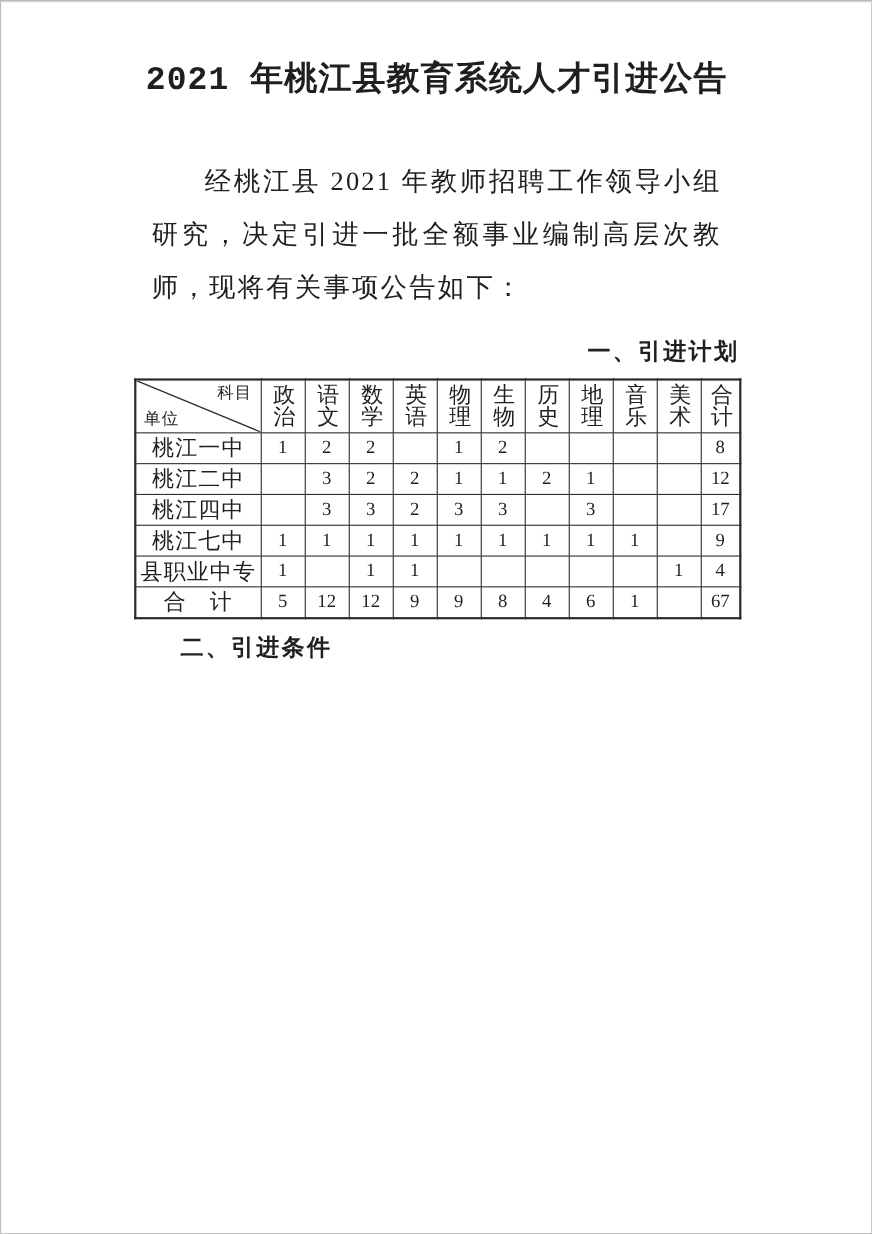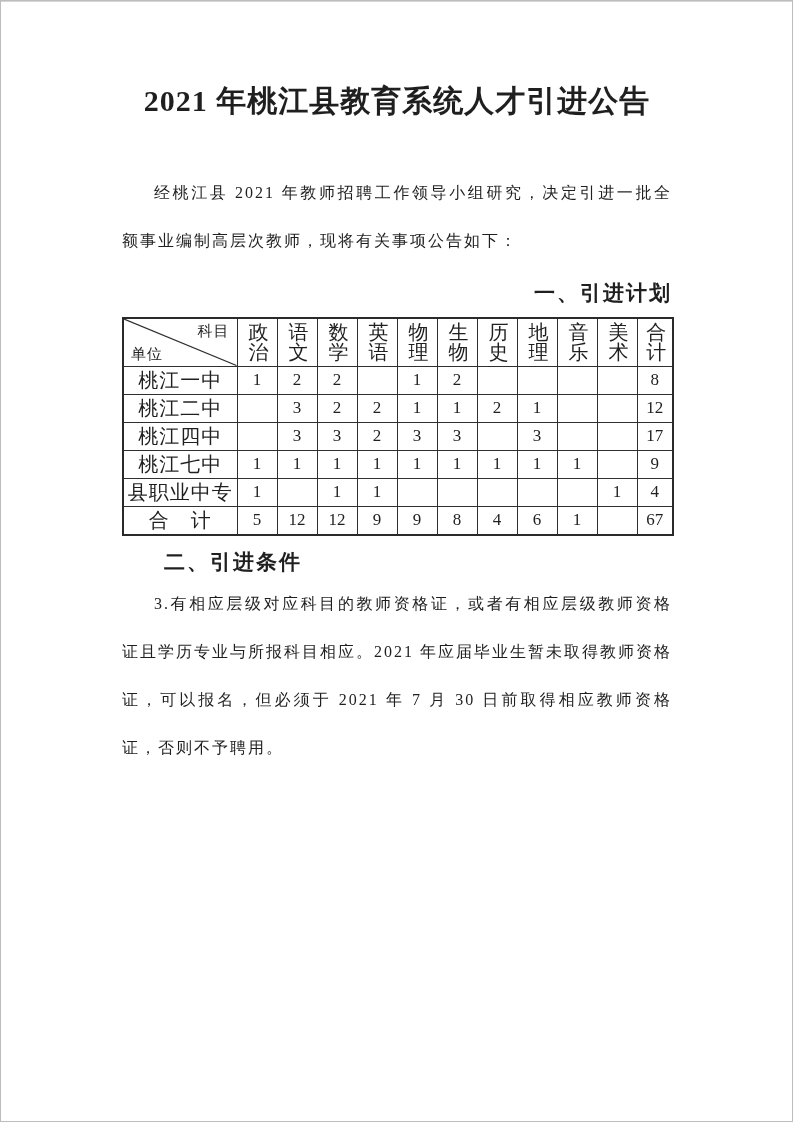--- a/index.html
+++ b/index.html
@@ -13,35 +13,36 @@
     box-shadow: inset 0 1px 0 #d6d6d6;
     overflow: hidden;
     color: #1f1f1f;
     font-family: "Liberation Serif", "DejaVu Serif", serif;
   }
   .content {
     width: 550px;
     margin: 0 auto 0 121px;
   }
   .doc-title {
-    padding-top: 76px;
+    padding-top: 49px;
     line-height: 48px;
     font-size: 30px;
     font-weight: 700;
     text-align: center;
     letter-spacing: 1px;
     white-space: nowrap;
+    font-family: Liberation Mono, monospace;
   }
   .para {
-    font-size: 16px;
+    font-size: 24px;
     line-height: 48px;
     letter-spacing: 2px;
     text-align: justify;
     text-indent: 2em;
-    margin: 0;
+    margin: 16px;
   }
   .intro { margin-top: 44px; }
   .sec-heading {
     font-family: "Liberation Sans", "DejaVu Sans", sans-serif;
     font-weight: 700;
     font-size: 21px;
     line-height: 36px;
     letter-spacing: 2px;
     text-indent: 2em;
     margin: 0;
@@ -244,16 +245,15 @@
             <td class="num-cell">6</td>
             <td class="num-cell">1</td>
             <td class="num-cell"></td>
             <td class="num-cell">67</td>
           </tr>
         </tbody>
     </table>
 
     <p class="sec-heading sec2">二、引进条件</p>
 
-    <p class="para cond">3.有相应层级对应科目的教师资格证，或者有相应层级教师资格证且学历专业与所报科目相应。2021 年应届毕业生暂未取得教师资格证，可以报名，但必须于 2021 年 7 月 30 日前取得相应教师资格证，否则不予聘用。</p>
 
   </div>
 </div>
 
 </body></html>

